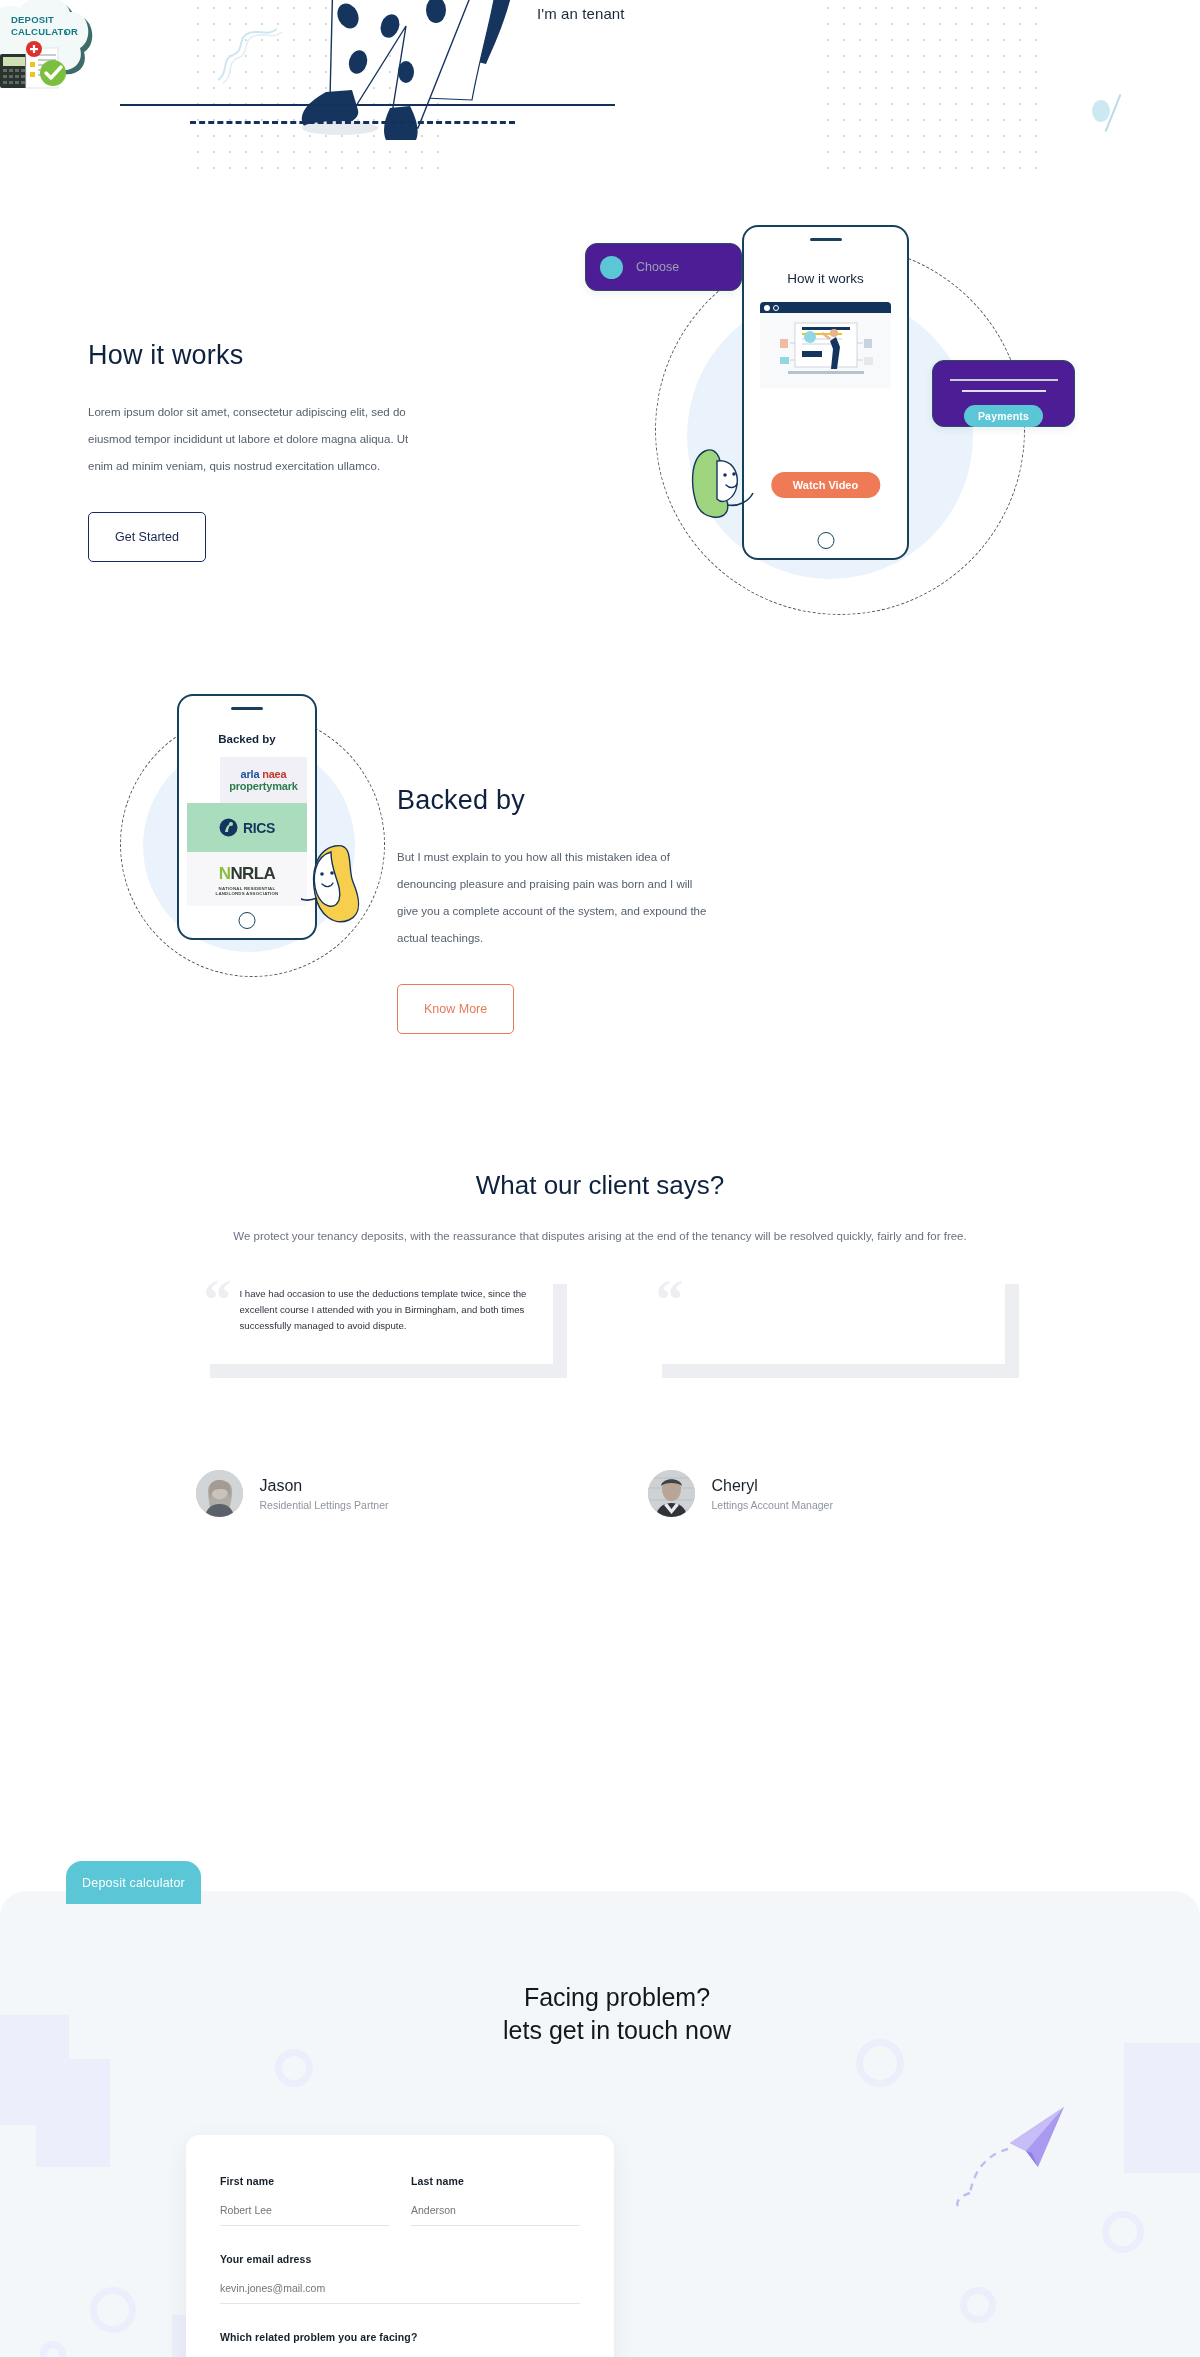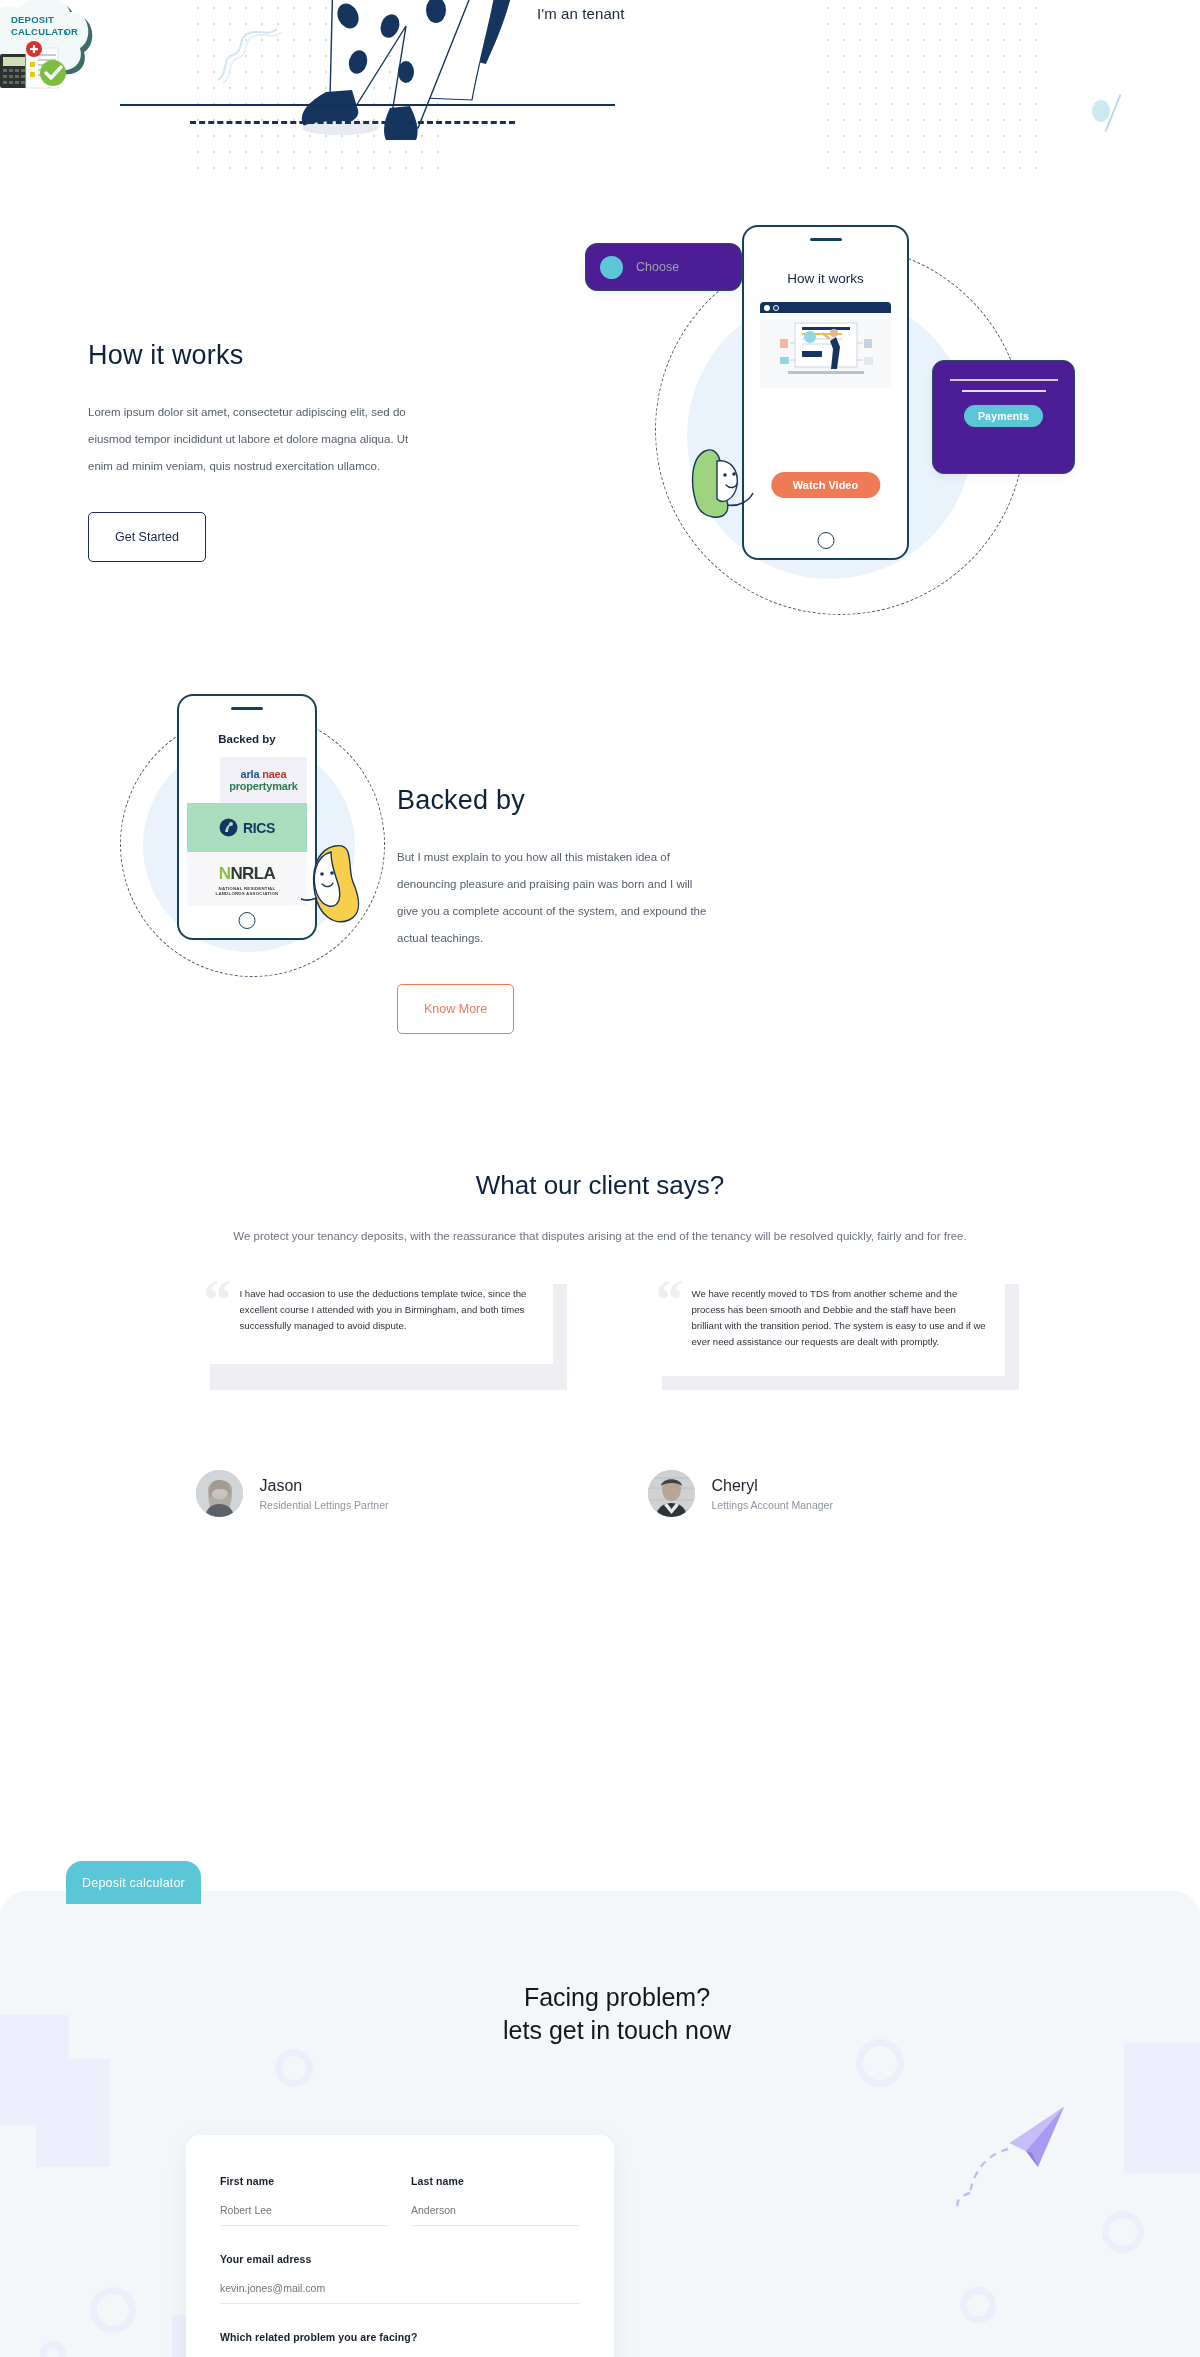--- a/index.html
+++ b/index.html
@@ -276,21 +276,21 @@
         <circle cx="51" cy="31" r="1.8" fill="#16355e"></circle>
         <path d="M43 42 c4 4 9 3 11 -1" fill="none" stroke="#16355e" stroke-width="1.4" stroke-linecap="round"></path>
         <path d="M44 62 c12 2 22 -4 26 -12" fill="none" stroke="#16355e" stroke-width="1.6"></path>
       </svg>
 
       <div class="chip-card" style="left:-10px; top:18px; width:157px; height:48px; display:flex; align-items:center; padding-left:14px; gap:13px;">
         <div class="circ-teal"></div>
         <div style="font-size:12.5px; color:#9aa3ad;">Choose</div>
       </div>
 
-      <div class="chip-card" style="left:337px; top:135px; width:143px; height:114px; padding:18px 14px 0;">
+      <div class="chip-card" style="left:337px; top:135px; width:143px; height:67px; padding:18px 14px 0;">
         <div style="height:2px; background:#c9ced4; width:108px; margin:0 auto;"></div>
         <div style="height:2px; background:#dde1e5; width:84px; margin:9px auto 0;"></div>
         <div style="text-align:center; margin-top:13px;">
           <span class="pill">Payments</span>
         </div>
       </div>
     </div>
   </div>
 
   <div class="section backed">
@@ -359,21 +359,20 @@
         <div class="t-shadow"></div>
         <div class="t-inner">
           <div class="qmark">“</div>
           <div class="t-text">I have had occasion to use the deductions template twice, since the excellent course I attended with you in Birmingham, and both times successfully managed to avoid dispute.</div>
         </div>
       </div>
       <div class="t-card">
         <div class="t-shadow"></div>
         <div class="t-inner">
           <div class="qmark">“</div>
-          <div class="t-text">We have recently moved to TDS from another scheme and the process has been smooth and Debbie and the staff have been brilliant with the transition period. The system is easy to use and if we ever need assistance our requests are dealt with promptly.</div>
         </div>
       </div>
     </div>
 
     <div class="authors">
       <div class="author">
         <div class="avatar">
           <svg viewBox="0 0 47 47" width="47" height="47">
             <rect width="47" height="47" fill="#d2d5d8"></rect>
             <path d="M12 20 c0 -12 23 -13 24 -1 c1 10 -3 18 -3 22 l-19 0 c0 -5 -2 -12 -2 -21z" fill="#b0aca6"></path>

